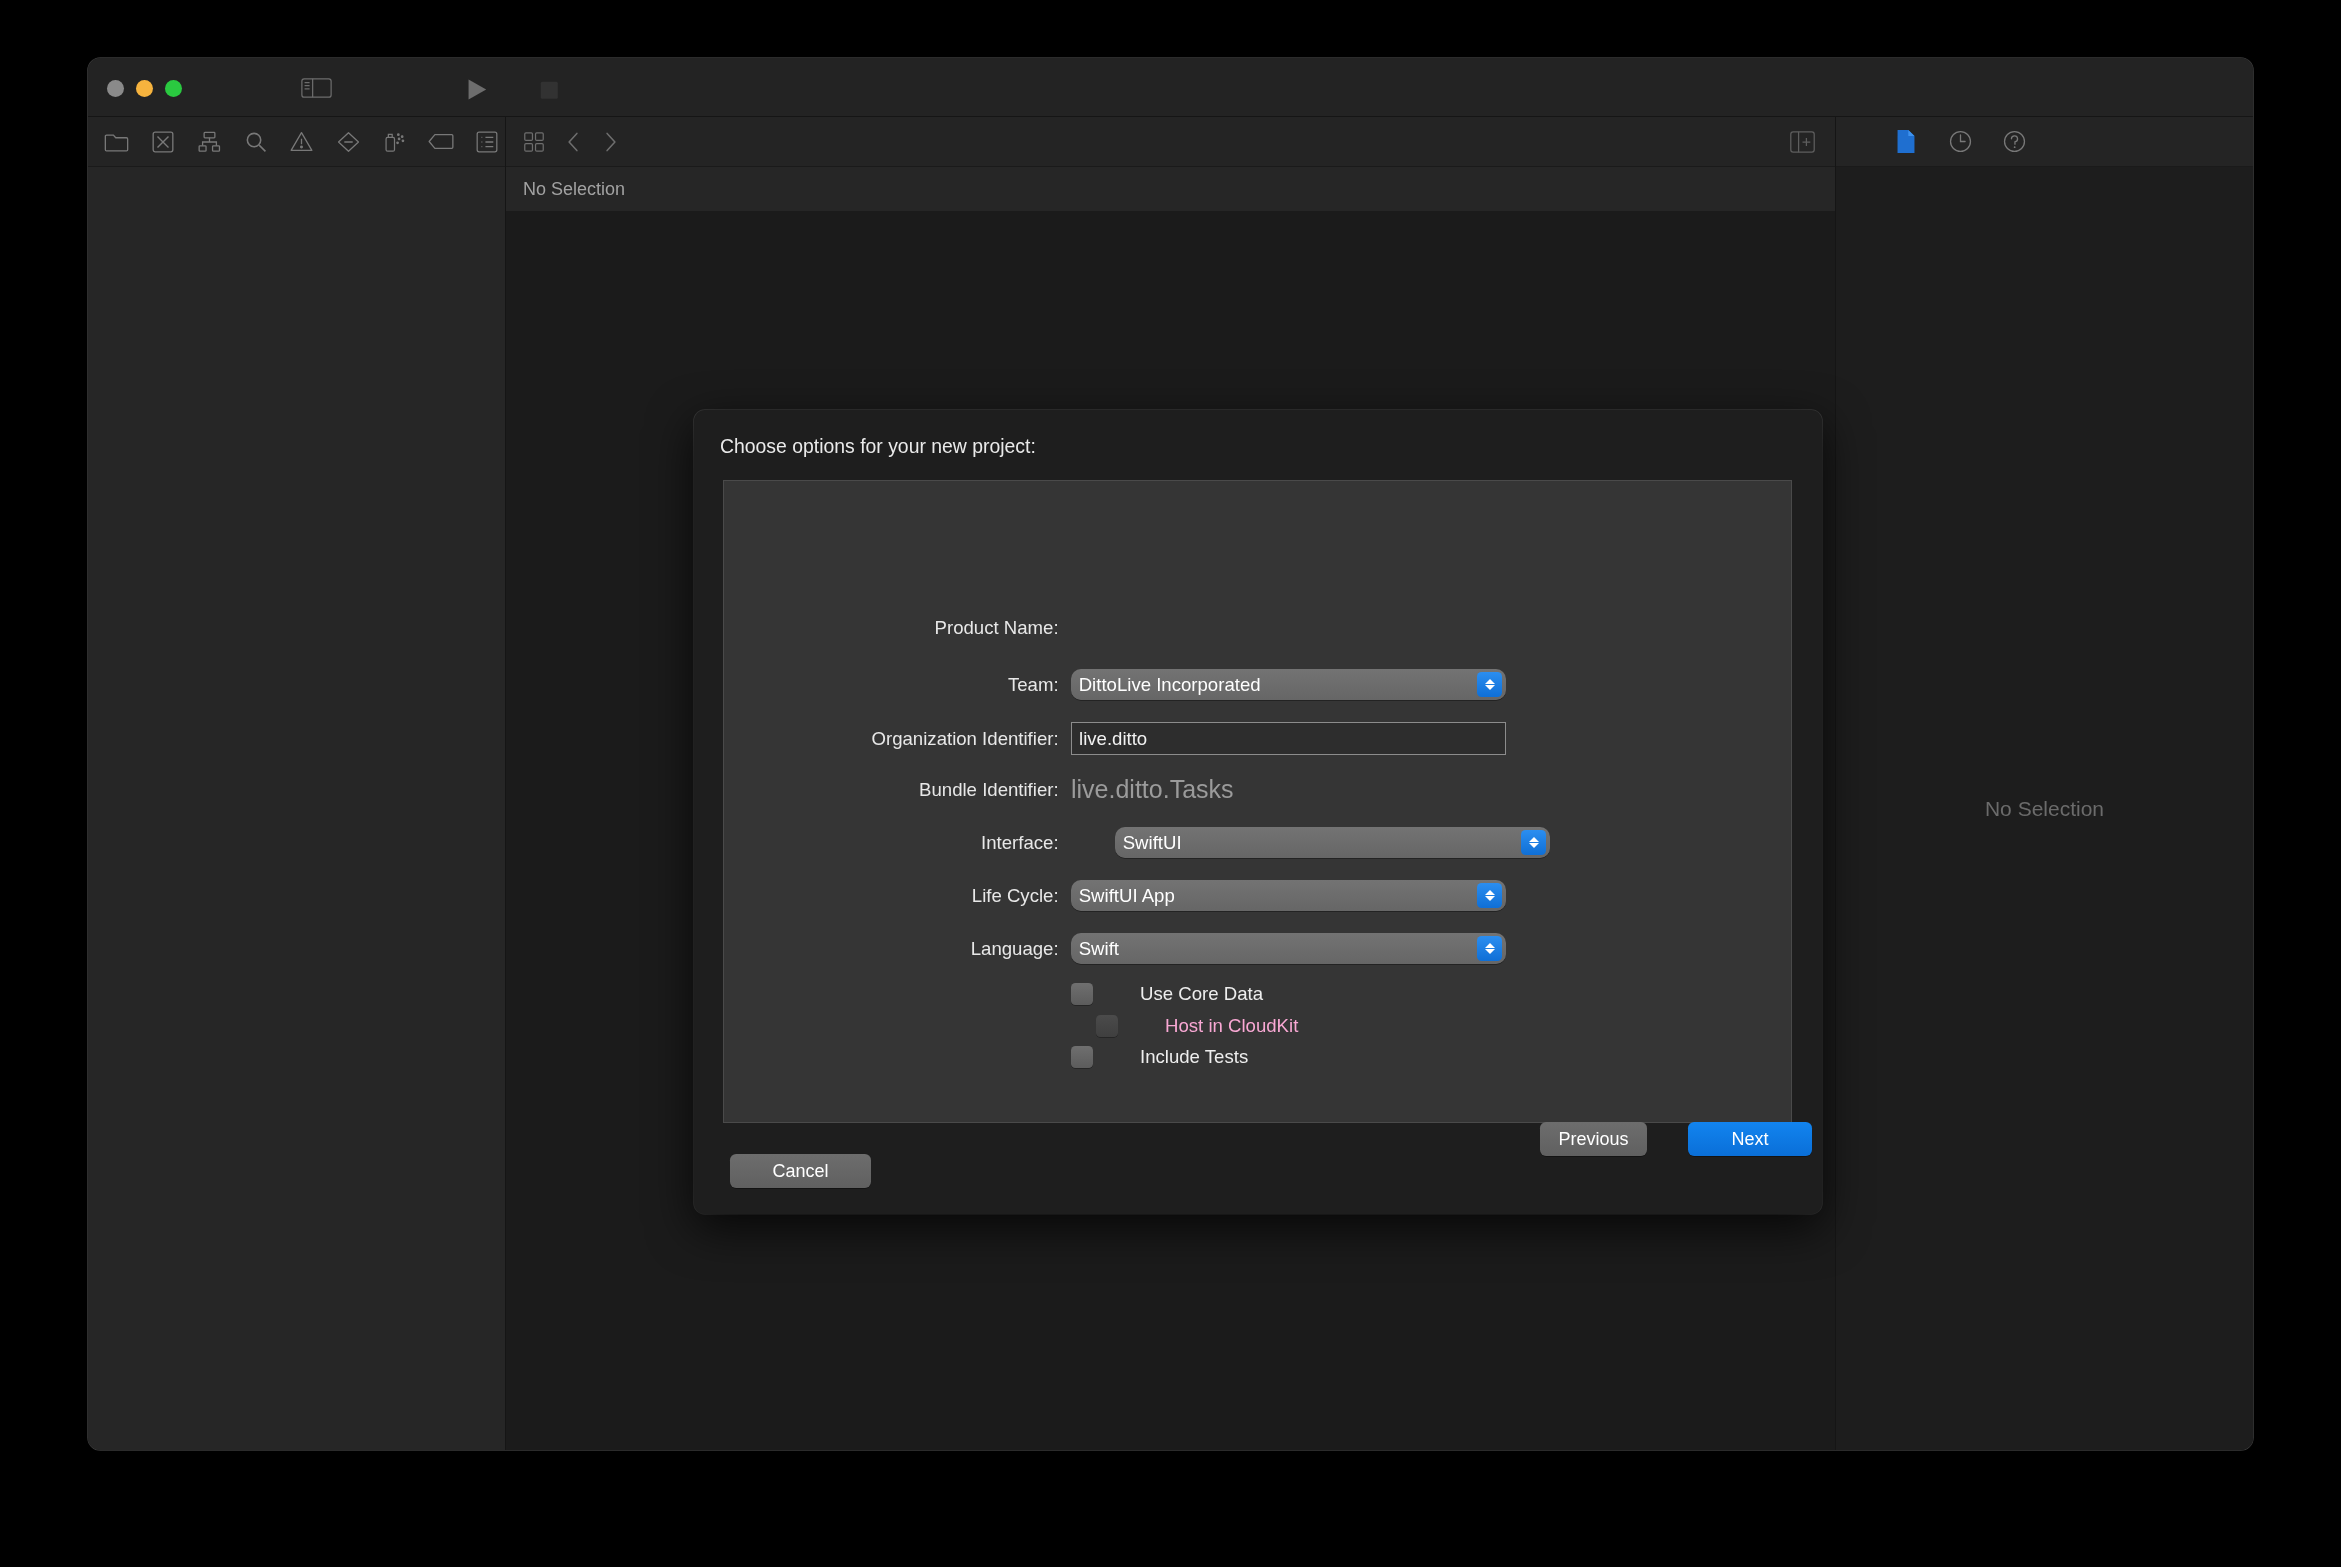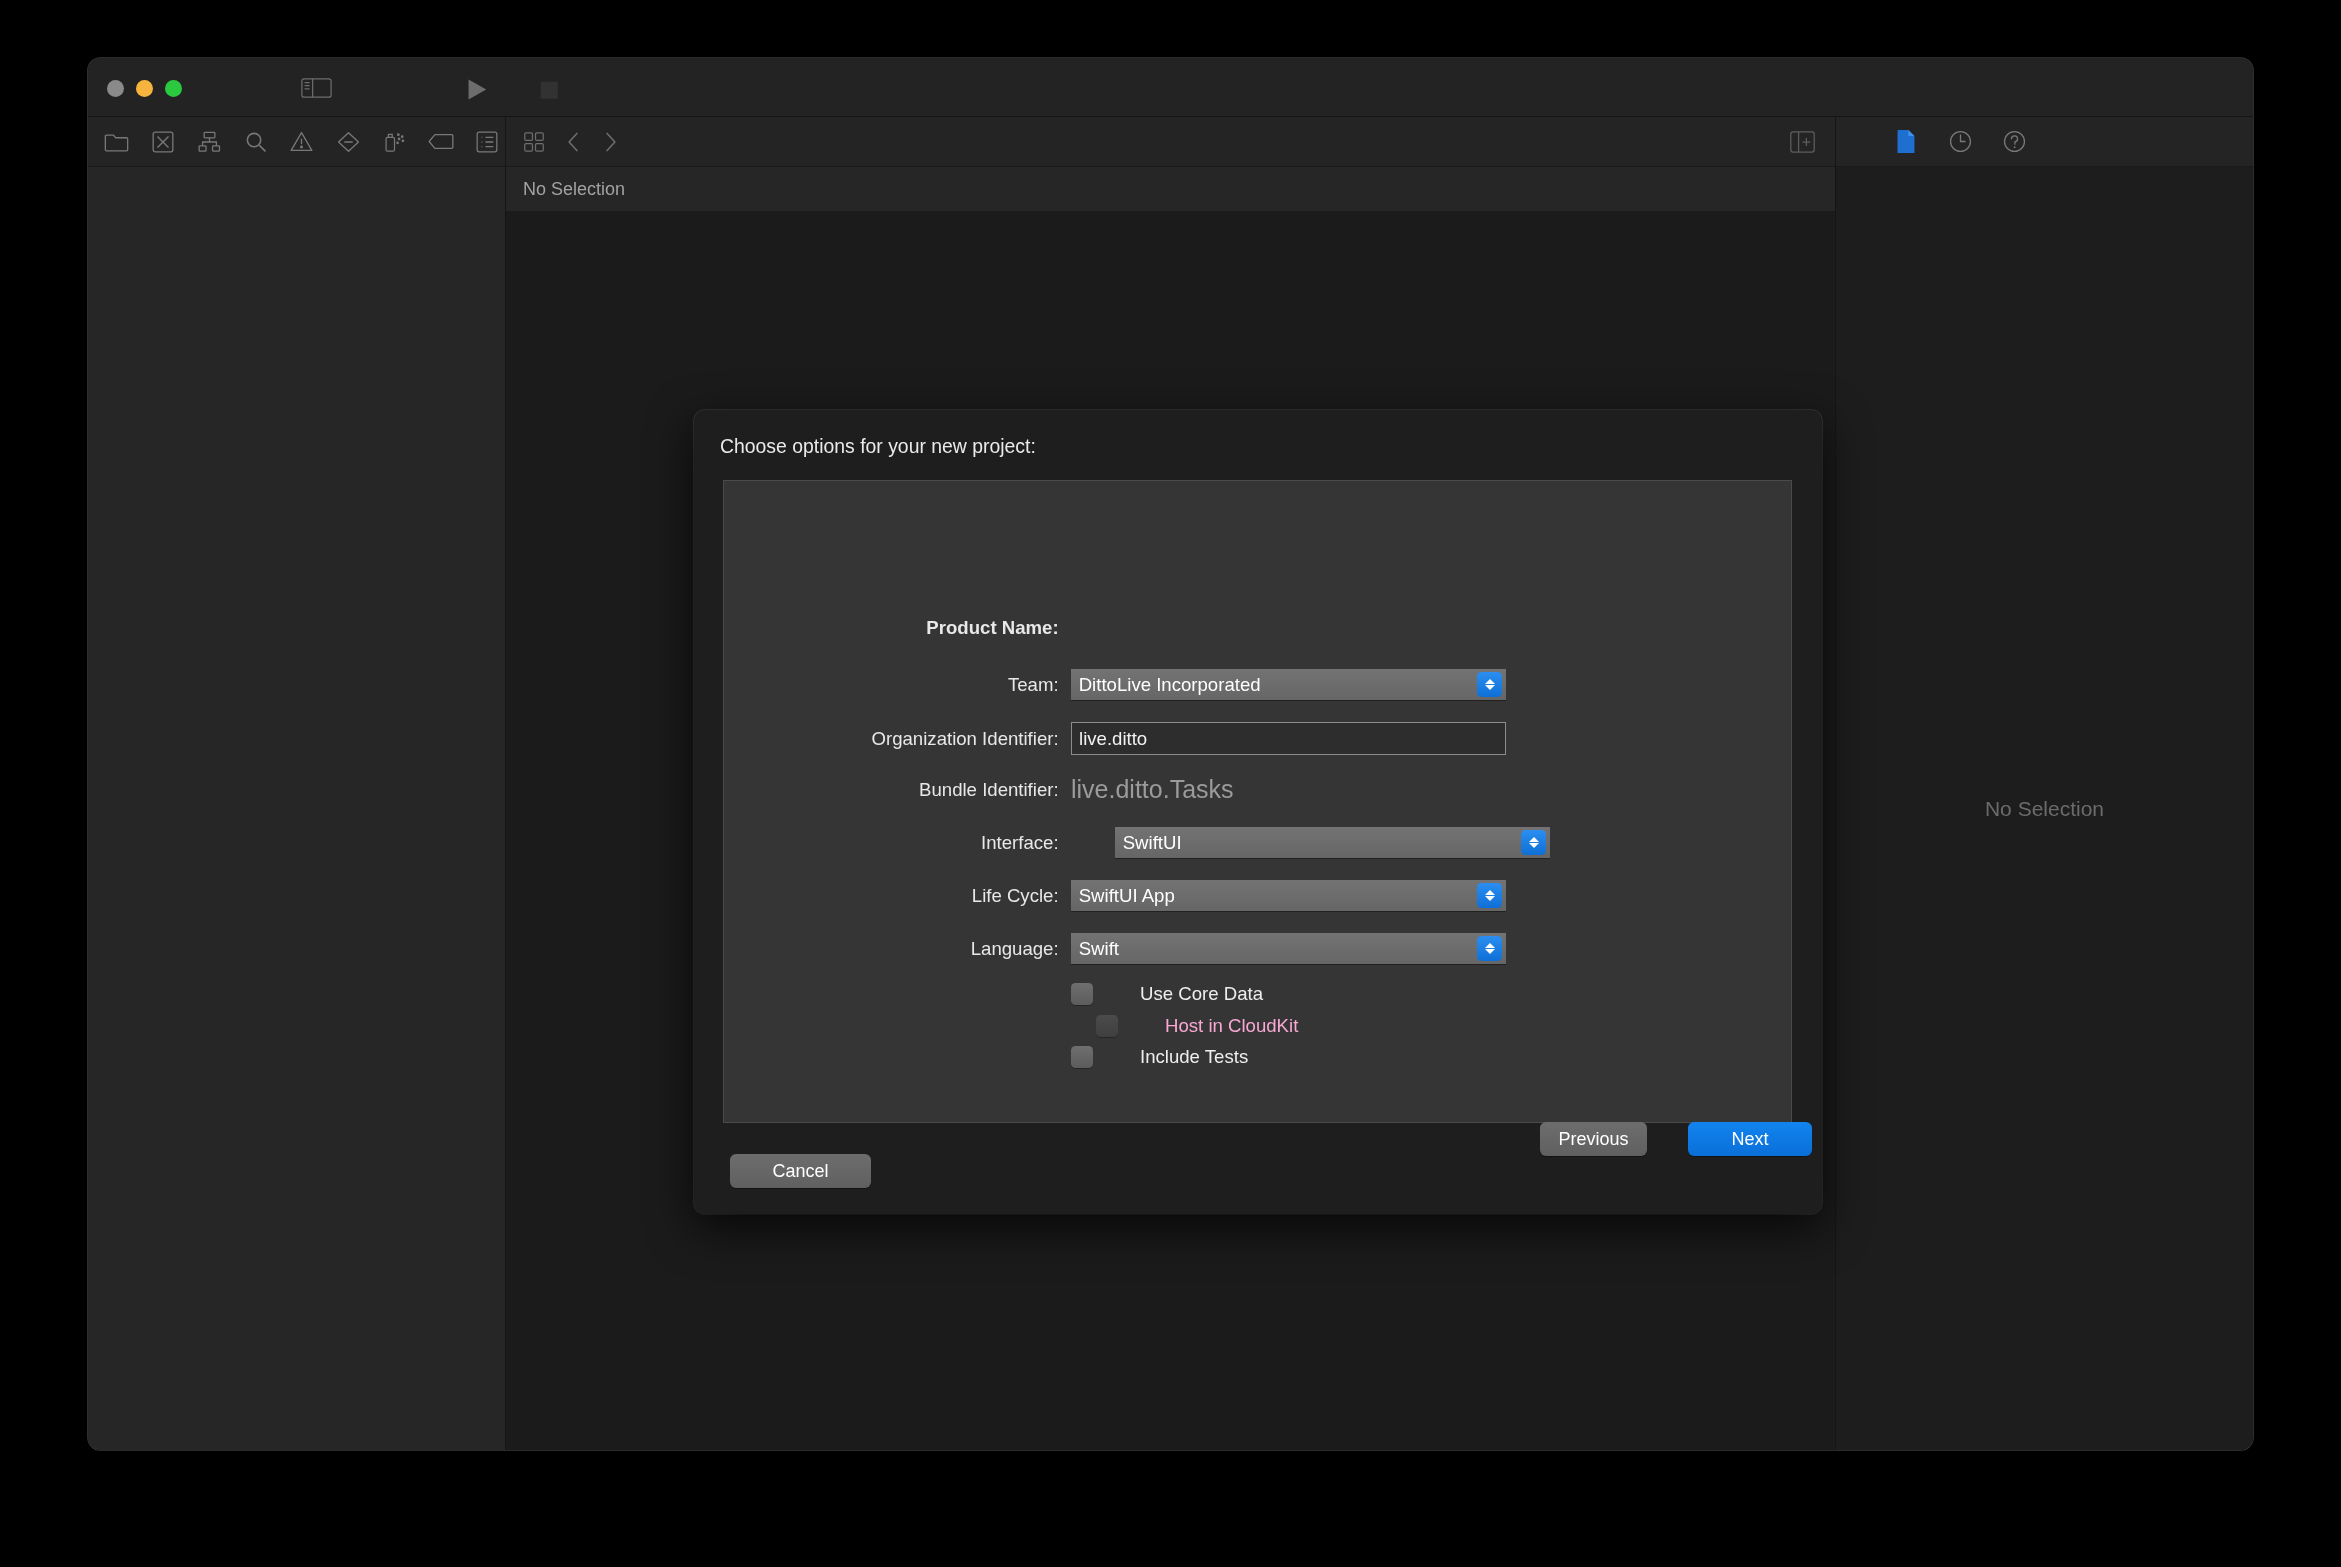--- a/index.html
+++ b/index.html
@@ -220,21 +220,21 @@
   .static-value {
     color: #9b9b9b;
     font-size: 25px;
   }
 
   .popup-button {
     position: relative;
     width: 435px;
     height: 31px;
     background: linear-gradient(180deg, #737373 0%, #666666 100%);
-    border-radius: 0;
+    border-radius: 10px;
     color: #ffffff;
     font-size: 18.6px;
     display: flex;
     align-items: center;
     padding-left: 7.7px;
     box-shadow: 0 0.8px 0 rgba(0,0,0,0.45);
   }
   .popup-chevrons {
     position: absolute;
     right: 3.9px; top: 3.1px;
@@ -497,21 +497,21 @@
       <span class="insp-empty">No Selection</span>
     </div>
   </div>
 
   <div id="project-options-sheet">
 
     <div class="sheet-title">Choose options for your new project:</div>
 
     <div class="sheet-panel">
 
-      <div class="form-row" style="left:0; top:136px;font-weight:bold;">
+      <div class="form-row" style="left:0; top:136px;">
         <div class="form-label">Product Name:</div>
       </div>
 
       <div class="form-row" style="left:0; top:188px;">
         <div class="form-label">Team:</div>
         <div class="popup-button">
           <span>DittoLive Incorporated</span>
           <span class="popup-chevrons">
             <span class="chev chev-up"></span>
               <span class="chev chev-dn"></span>

